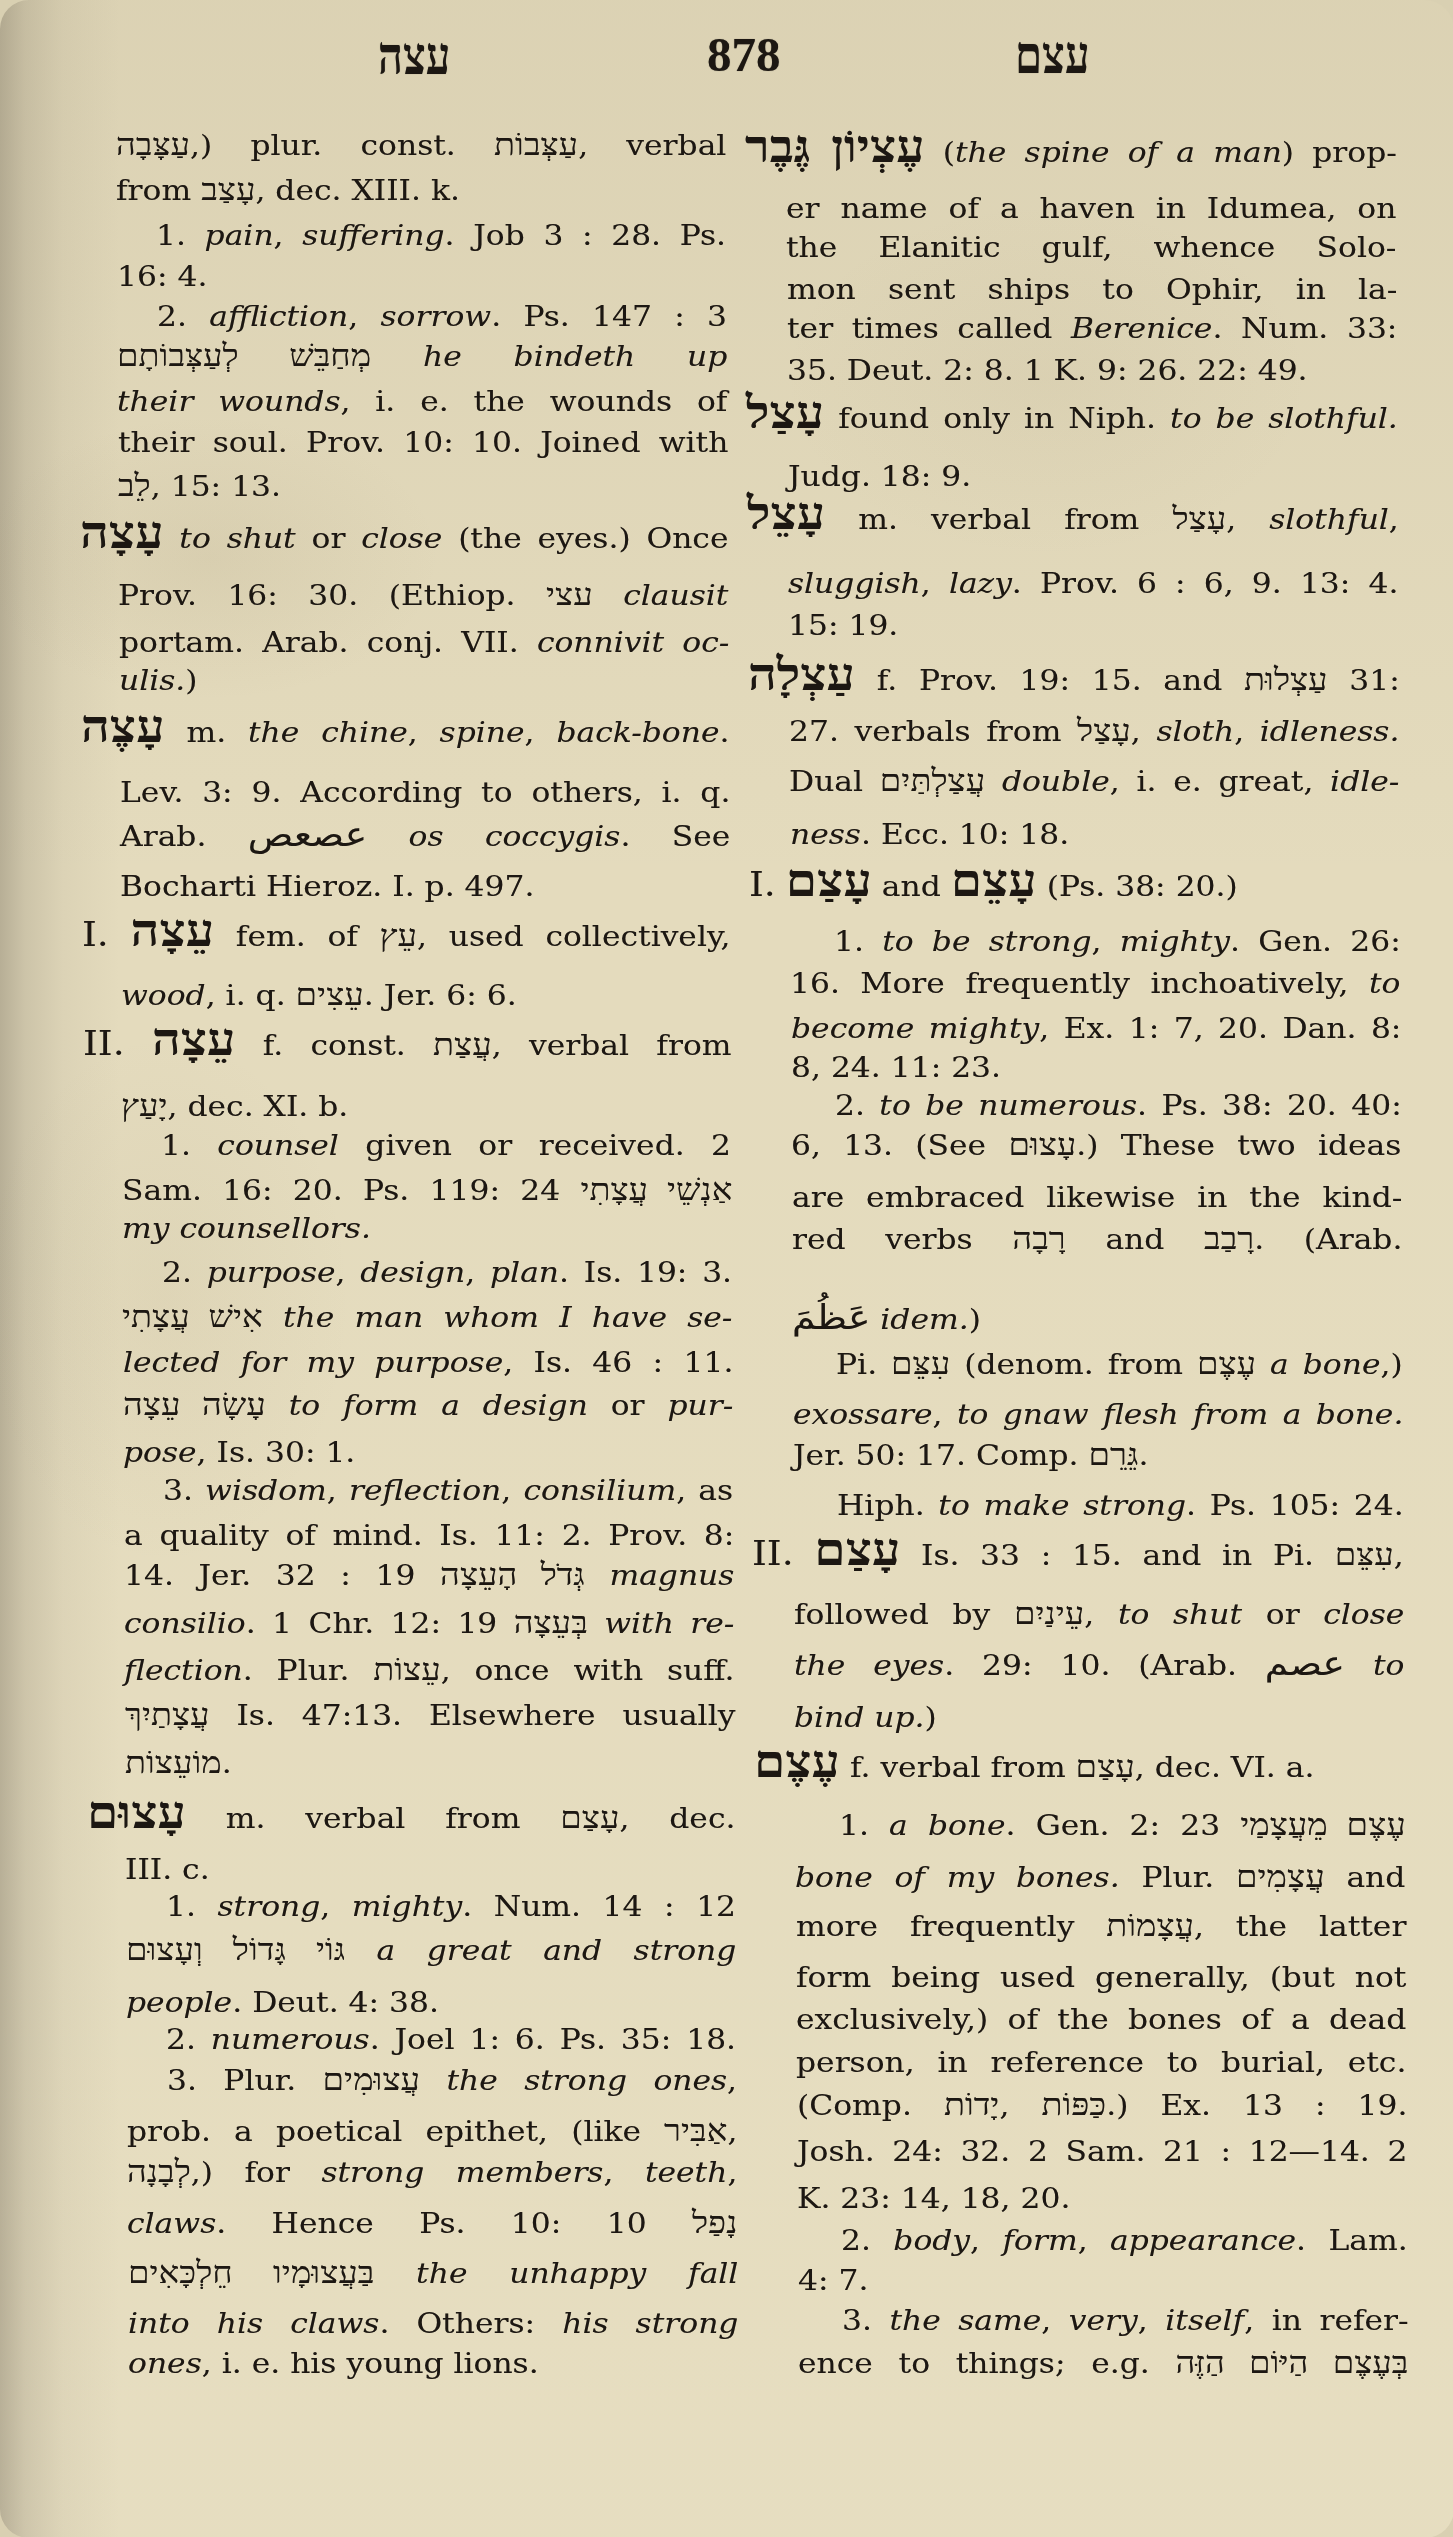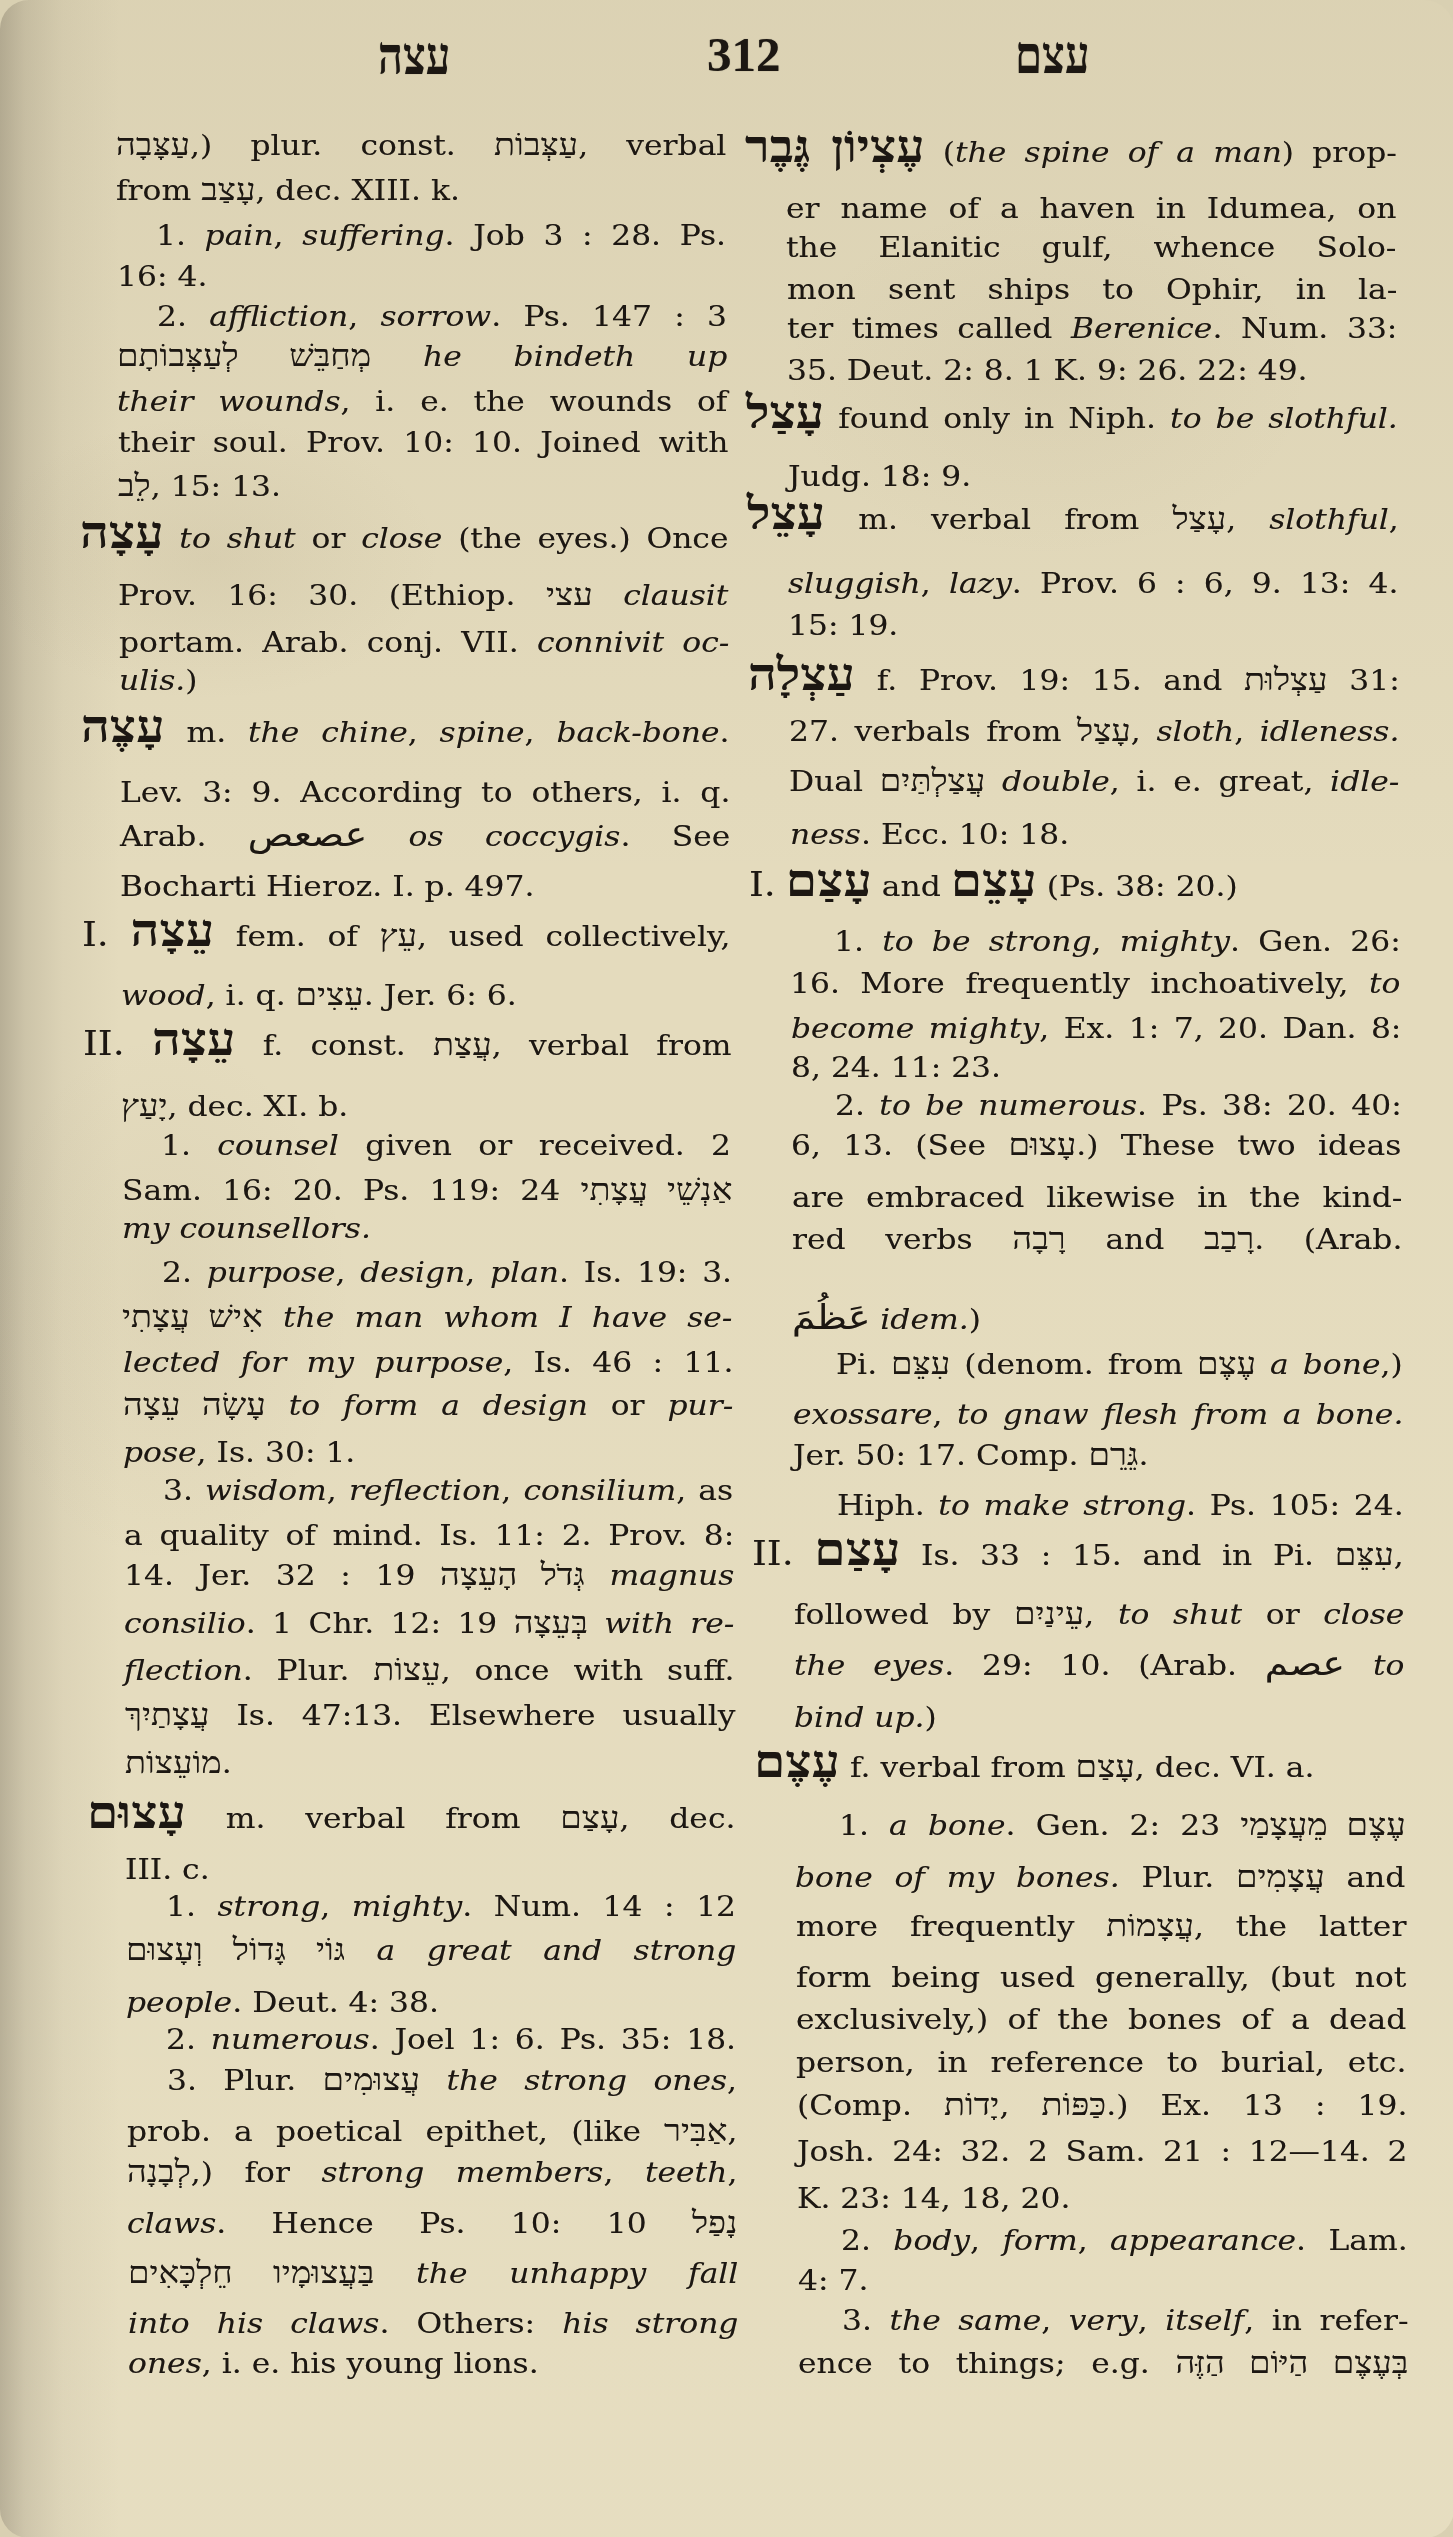--- a/index.html
+++ b/index.html
@@ -68,21 +68,21 @@
     text-shadow: 0 0 1px rgba(28,23,18,0.4);
   }
   .head.he { font-size: 53px; line-height: 53px; direction: rtl; unicode-bidi: isolate; transform: scaleX(0.82); }
   .head.num { font-size: 49px; line-height: 49px; }
 </style>
 </head>
 <body>
 
 <div id="page">
   <div class="head he" style="left:378px; top:30px;">עצה</div>
-  <div class="head num" style="left:707px; top:30px;">312</div>
+  <div class="head num" style="left:707px; top:30px;">878</div>
   <div class="head he" style="left:1015px; top:29px;">עצם</div>
 
   <div class="col">
       <div class="entry">
         <div class="line j" style="left: 116px; top: 120px; width: 545px; transform: scaleX(1.12);"><span class="seg-he">עַצָּבָה</span><span class="seg-r">,) plur. const. </span><span class="seg-he">עַצְּבוֹת</span><span class="seg-r">, verbal</span></div>
         <div class="line" style="left: 116px; top: 165px; width: 545px; transform: scaleX(1.12);"><span class="seg-r">from </span><span class="seg-he">עָצַב</span><span class="seg-r">, dec. XIII. k.</span></div>
         <div class="line j" style="left: 156px; top: 210px; width: 509px; transform: scaleX(1.12);"><span class="seg-r">1. </span><span class="seg-i">pain</span><span class="seg-r">, </span><span class="seg-i">suffering</span><span class="seg-r">. Job 3 : 28. Ps.</span></div>
         <div class="line" style="left: 117px; top: 251px; width: 545px; transform: scaleX(1.12);"><span class="seg-r">16: 4.</span></div>
         <div class="line j" style="left: 157px; top: 291px; width: 509px; transform: scaleX(1.12);"><span class="seg-r">2. </span><span class="seg-i">affliction</span><span class="seg-r">, </span><span class="seg-i">sorrow</span><span class="seg-r">. Ps. 147 : 3</span></div>
         <div class="line j" style="left: 117px; top: 331px; width: 545px; transform: scaleX(1.12);"><span class="seg-he">מְחַבֵּשׁ לְעַצְּבוֹתָם</span><span class="seg-r"> </span><span class="seg-i">he bindeth up</span></div>

